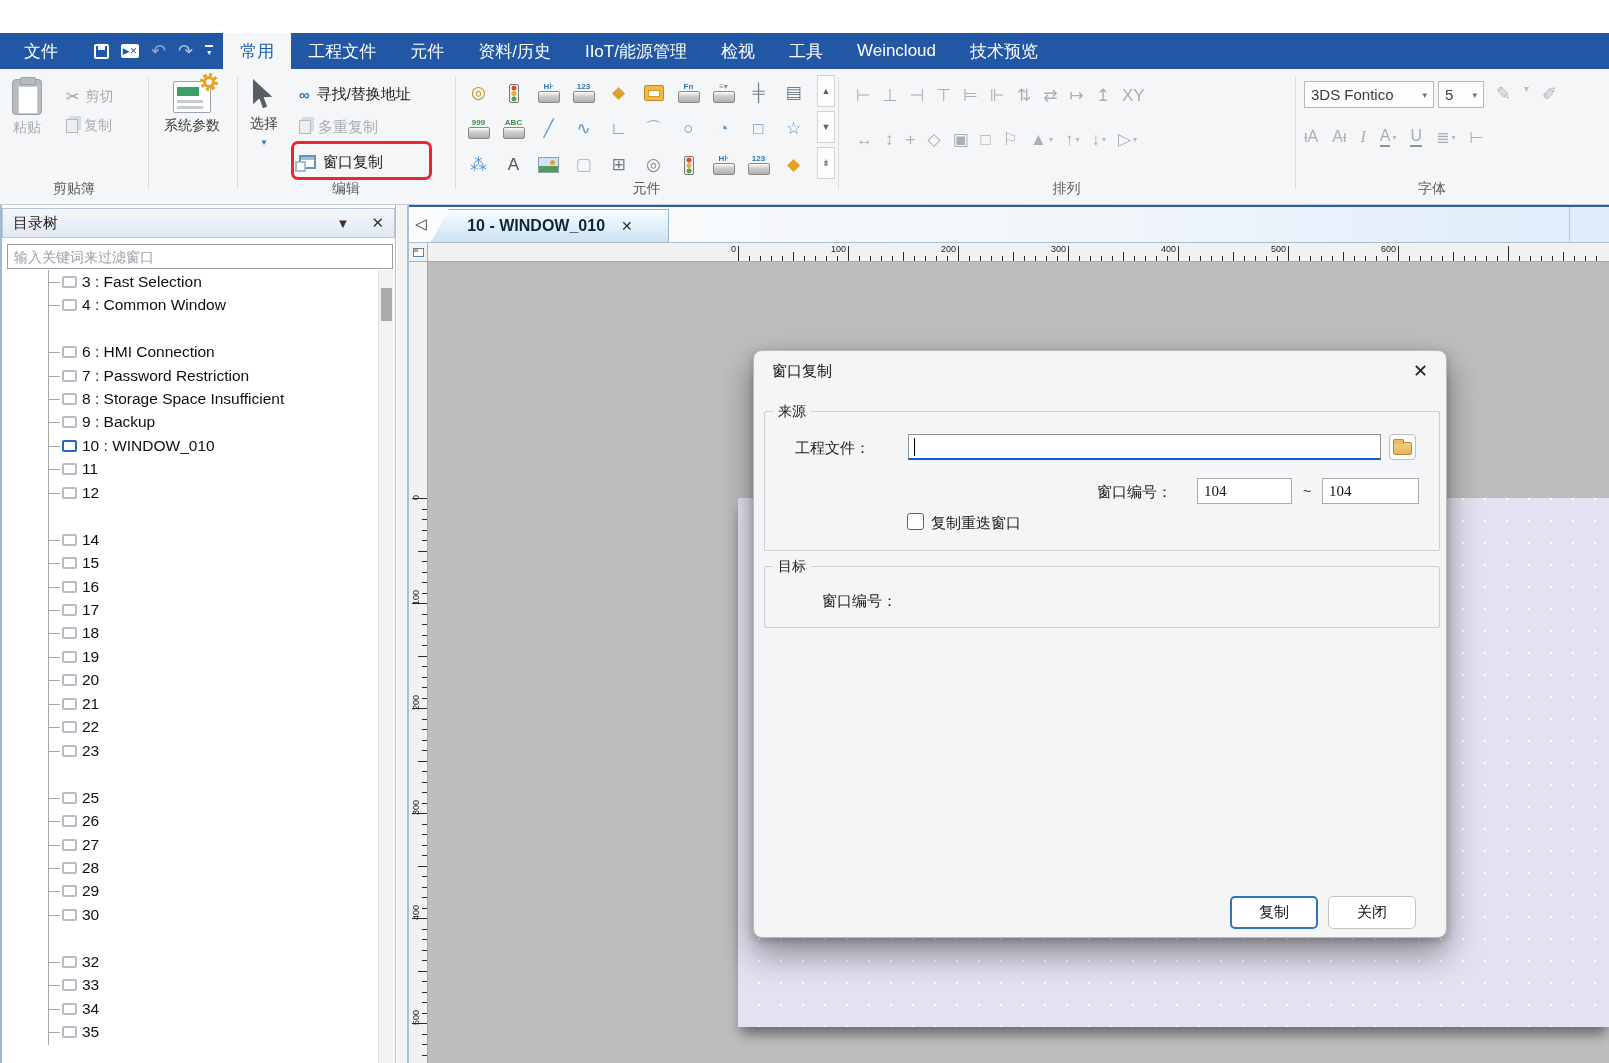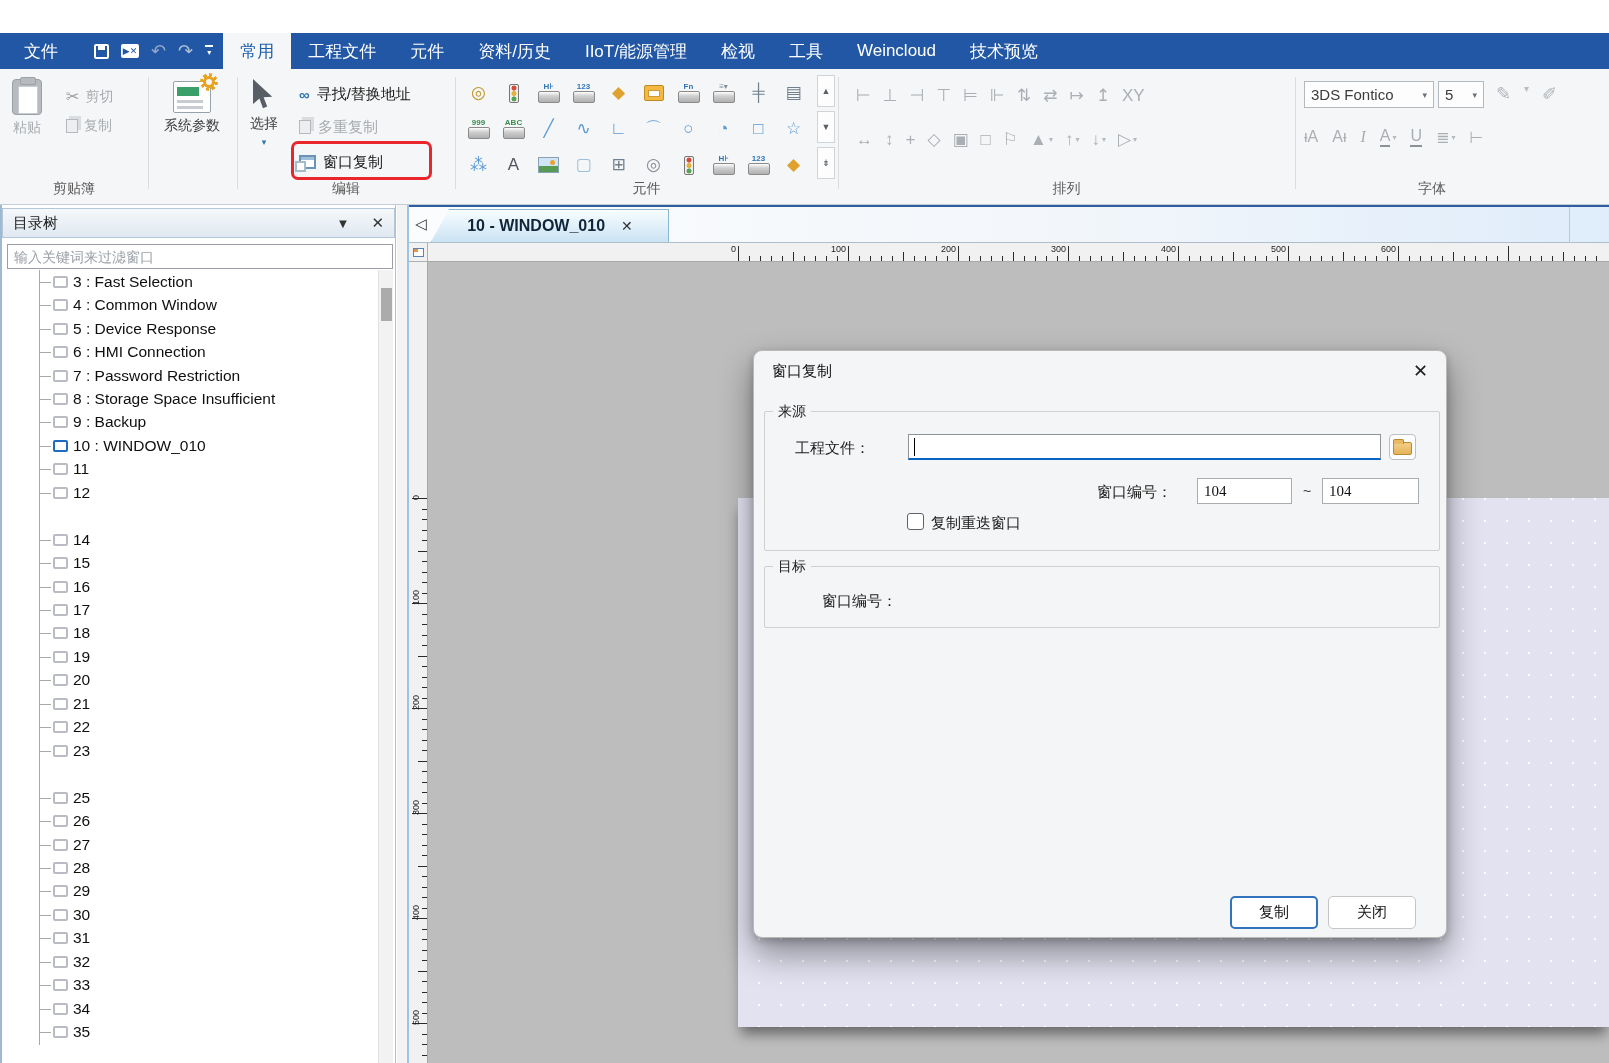--- a/index.html
+++ b/index.html
@@ -78,21 +78,21 @@
 .fic{font-size:16px;color:#aaafb5;display:flex;align-items:center;gap:2px}
 .fic .u{border-bottom:2px solid #8d9298}
 .fbrush{position:absolute;top:14px;font-size:18px;color:#b0b5ba}
 
 
 #tree-panel{position:absolute;left:0;top:205px;width:396px;height:858px;background:#fff;border-left:2px solid #9db9d4;border-right:1px solid #b9bec3}
 #tree-header{position:absolute;left:0;top:3px;width:100%;height:30px;background:linear-gradient(#f5f8fb,#dfe8f1);border:1px solid #b4c6d8;display:flex;align-items:center;padding:6px 10px;font-size:15px;color:#222}
 #tree-header .hs{margin-left:auto;display:flex;gap:22px;align-items:center;color:#333;font-size:13px}
 #tree-filter{position:absolute;left:5px;top:39px;width:386px;height:25px;border:1px solid #9aa0a6;font-size:14px;padding:0 6px;color:#333;background:#fff}
 #tree-filter::placeholder{color:#9aa0a6}
-#tree-rows{position:absolute;left:7px;top:65px;width:100%;height:793px;overflow:hidden}
+#tree-rows{position:absolute;left:16px;top:65px;width:100%;height:793px;overflow:hidden}
 #tree-vline{position:absolute;left:30px;top:0;width:1px;height:775px;background:#a8a8a8}
 .trow{position:absolute;left:0;width:100%;height:23.45px;display:flex;align-items:center}
 .thline{position:absolute;left:30px;top:50%;width:12px;height:1px;background:#a8a8a8}
 .twicon{position:absolute;left:44px;top:50%;margin-top:-6px;width:15px;height:12px;border:2px solid #b9bcc4;border-radius:2px;background:#fff}
 .twicon.sel{border-color:#1e6bc0}
 .tlabel{position:absolute;left:64px;font-size:15.5px;color:#0f0f0f;white-space:nowrap}
 #tree-scroll{position:absolute;left:376px;top:65px;width:15px;height:793px;background:#f2f2f2;border-left:1px solid #e2e2e2}
 #tree-thumb{position:absolute;left:2px;top:18px;width:11px;height:33px;background:#ababab}
 
 
@@ -479,25 +479,20 @@
     <div class="trow" style="top: 0px;">
           <span class="thline"></span>
           <span class="twicon"></span>
           <span class="tlabel">3 : Fast Selection</span>
         </div>
         <div class="trow" style="top: 23.45px;">
           <span class="thline"></span>
           <span class="twicon"></span>
           <span class="tlabel">4 : Common Window</span>
         </div>
-        <div class="trow" style="top: 46.9px;">
-          <span class="thline"></span>
-          <span class="twicon"></span>
-          <span class="tlabel">5 : Device Response</span>
-        </div>
         <div class="trow" style="top: 70.35px;">
           <span class="thline"></span>
           <span class="twicon"></span>
           <span class="tlabel">6 : HMI Connection</span>
         </div>
         <div class="trow" style="top: 93.8px;">
           <span class="thline"></span>
           <span class="twicon"></span>
           <span class="tlabel">7 : Password Restriction</span>
         </div>
@@ -598,25 +593,20 @@
         </div>
         <div class="trow" style="top: 609.7px;">
           <span class="thline"></span>
           <span class="twicon"></span>
           <span class="tlabel">29</span>
         </div>
         <div class="trow" style="top: 633.15px;">
           <span class="thline"></span>
           <span class="twicon"></span>
           <span class="tlabel">30</span>
-        </div>
-        <div class="trow" style="top: 656.6px;">
-          <span class="thline"></span>
-          <span class="twicon"></span>
-          <span class="tlabel">31</span>
         </div>
         <div class="trow" style="top: 680.05px;">
           <span class="thline"></span>
           <span class="twicon"></span>
           <span class="tlabel">32</span>
         </div>
         <div class="trow" style="top: 703.5px;">
           <span class="thline"></span>
           <span class="twicon"></span>
           <span class="tlabel">33</span>

